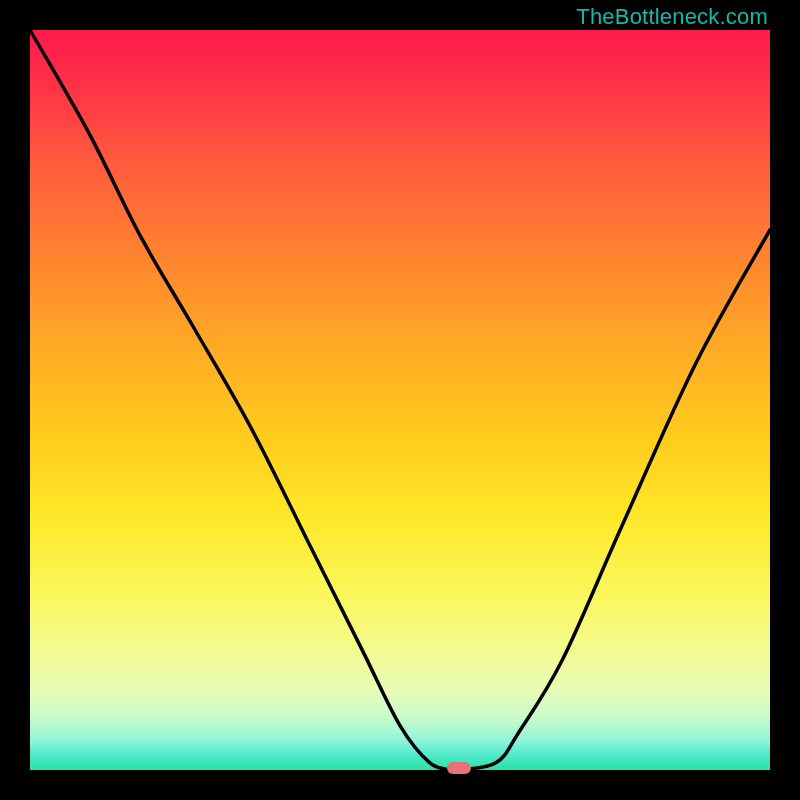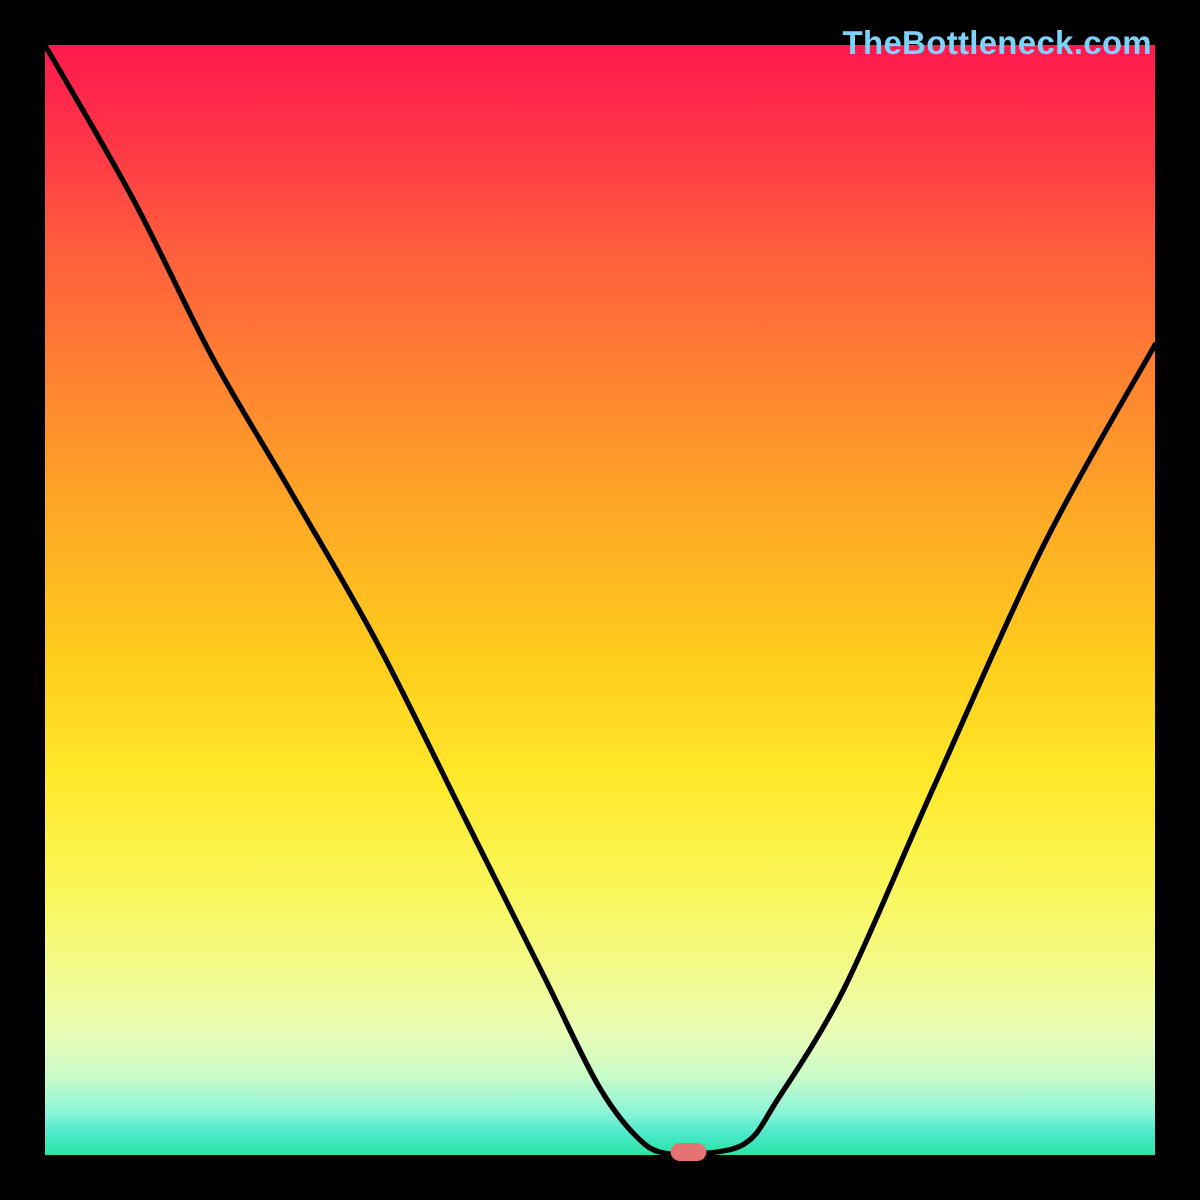--- a/index.html
+++ b/index.html
@@ -26,25 +26,25 @@
       #f2fb90 84%,
       #e8fcb6 89%,
       #c8fbca 93%,
       #8ff5da 96%,
       #4ee9cb 98%,
       #28e3a3 100%
     );
   }
   .watermark {
     position: absolute;
-    top: 16px; right: 32px;
+    top: 4px; right: 32px;
     font-family: Arial, Helvetica, sans-serif;
     font-size: 22px;
-    color: #7dd3fc;
-    font-weight: 700;
+    color: #14b8a6;
+    font-weight: 400;
     letter-spacing: 0.2px;
   }
   svg.curve {
     position: absolute;
     top: 30px; left: 30px;
     width: 740px; height: 740px;
     overflow: visible;
   }
   .marker {
     position: absolute;

